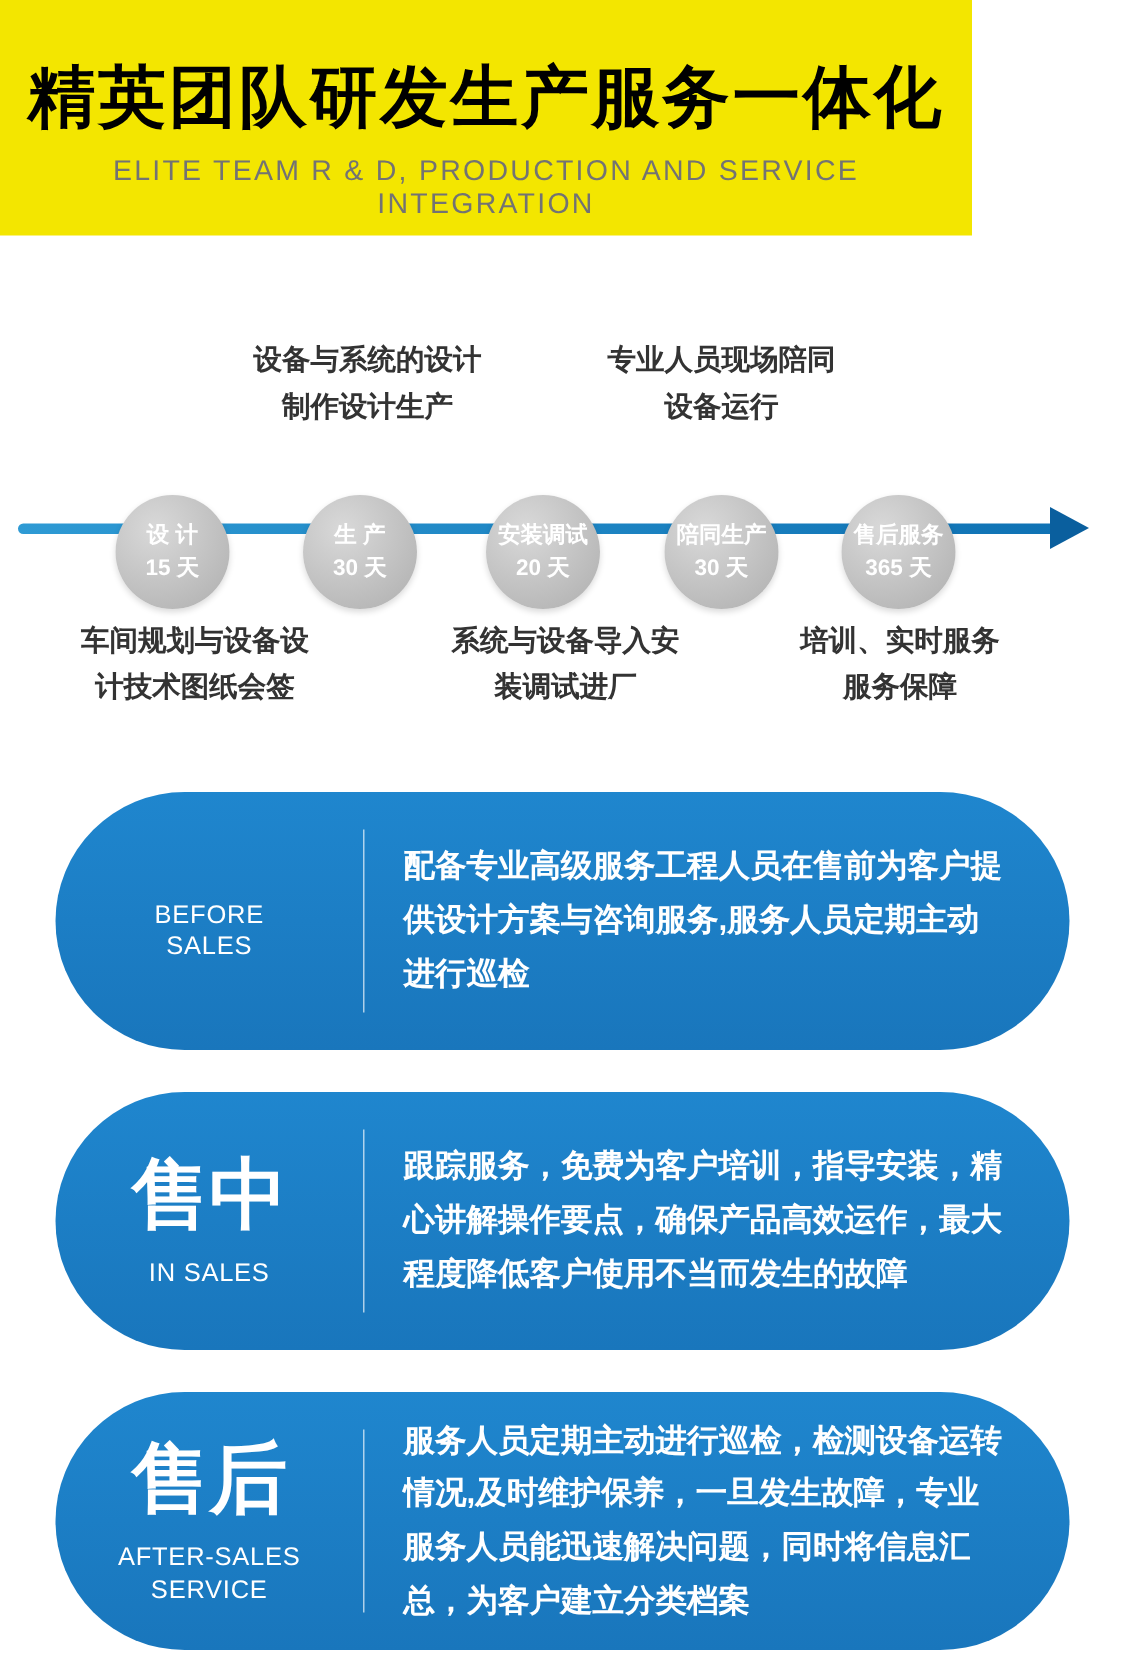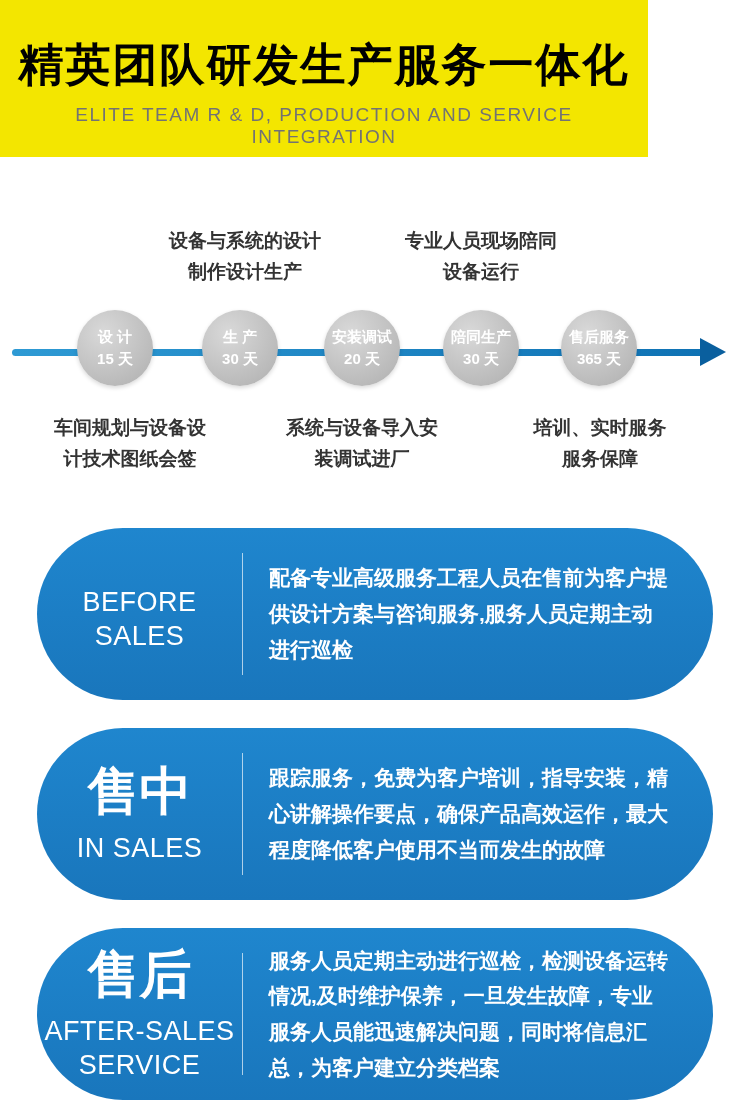--- a/index.html
+++ b/index.html
@@ -40,57 +40,57 @@
     background: linear-gradient(90deg, #2E9AD4, #0F72B4);
   }
   .tl-arrowhead {
     position: absolute; top: 181px; left: 700px;
     width: 0; height: 0;
     border-top: 14px solid transparent;
     border-bottom: 14px solid transparent;
     border-left: 26px solid #0A5F9E;
   }
   .tl-node {
-    position: absolute; top: 153px;
+    position: absolute; top: 173px;
     width: 76px; height: 76px; border-radius: 50%;
     background: radial-gradient(circle at 35% 30%, #d9d9d9, #aeaeae);
     box-shadow: 0 2px 4px rgba(0,0,0,0.15);
     display: flex; flex-direction: column;
     align-items: center; justify-content: center;
     color: #ffffff; font-weight: bold; font-size: 15px;
     line-height: 1.5; text-align: center;
   }
   .node-1 { left: 77px; }
   .node-2 { left: 202px; }
   .node-3 { left: 324px; }
   .node-4 { left: 443px; }
   .node-5 { left: 561px; }
 
   .ann-top-1    { top: 68px;  left: 125px; width: 240px; }
   .ann-top-2    { top: 68px;  left: 371px; width: 220px; }
   .ann-bot-1    { top: 255px; left: 20px;  width: 220px; }
-  .ann-bot-2    { top: 255px; left: 252px; width: 220px; }
+  .ann-bot-2    { top: 255px; left: 267px; width: 220px; }
   .ann-bot-3    { top: 255px; left: 490px; width: 220px; }
 
   
   .cards { margin-top: 41px; }
   .card {
     width: 676px; height: 172px;
     margin: 0 auto 28px auto;
     background: linear-gradient(180deg, #1F86CE, #1976BC);
     border-radius: 90px;
     display: flex; align-items: center;
     color: #ffffff;
   }
   .card-left {
     width: 205px; flex: 0 0 205px;
     text-align: center;
   }
   .card-title { font-size: 52px; font-weight: bold; line-height: 1.1; }
-  .card-subtitle { font-size: 27px; line-height: 1.25; margin-top: 12px; letter-spacing: 0.5px; }
+  .card-subtitle { font-size: 17px; line-height: 1.25; margin-top: 12px; letter-spacing: 0.5px; }
   .card-divider {
     width: 1px; height: 122px;
     background: rgba(255,255,255,0.65);
     flex: 0 0 1px;
   }
   .card-right {
     flex: 1;
     padding: 0 42px 0 26px;
     font-size: 21px; font-weight: bold;
     line-height: 1.7; text-align: left;

